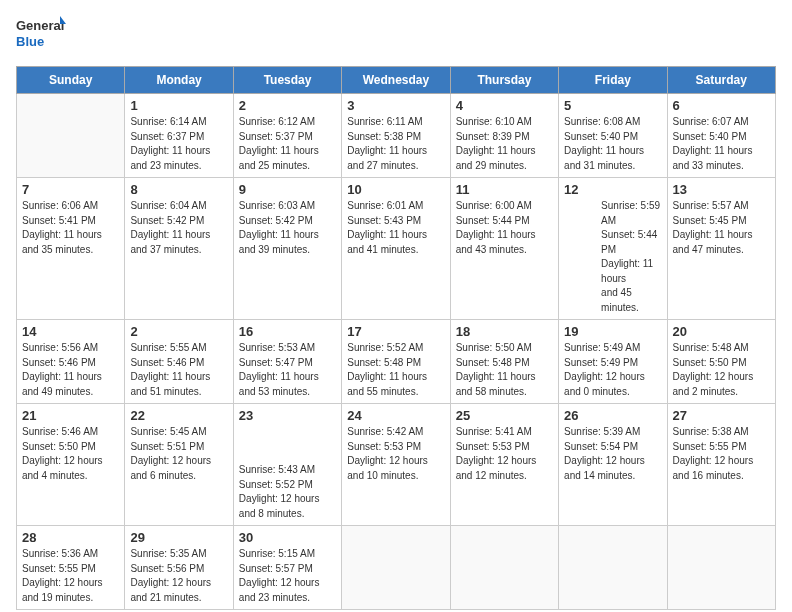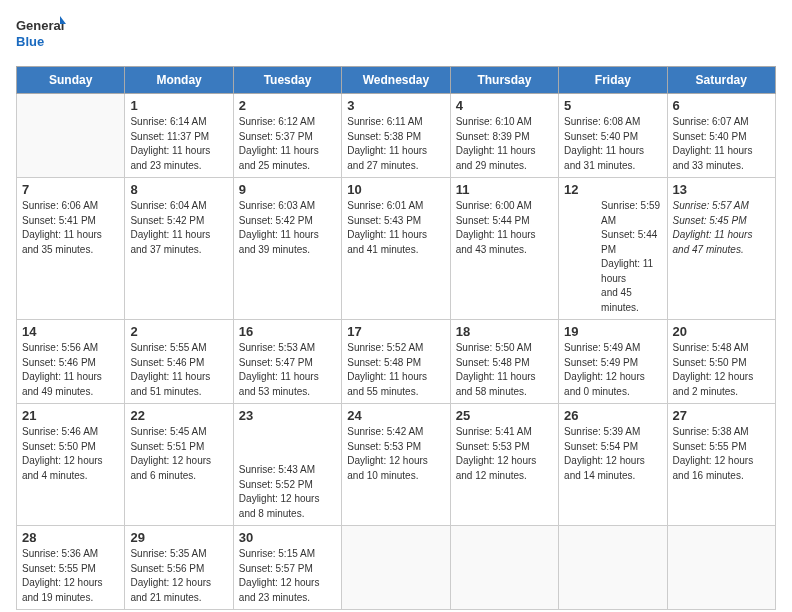--- a/index.html
+++ b/index.html
@@ -98,21 +98,21 @@
         <th>Friday</th>
         <th>Saturday</th>
       </tr>
   </thead>
   <tbody id="calendar-body">
       <tr>
         <td class="empty-cell"></td>
         <td>
           <span class="day-num">1</span>
           <div class="day-info" style="white-space: pre-line;">Sunrise: 6:14 AM
-Sunset: 11:37 PM
+Sunset: 6:37 PM
 Daylight: 11 hours
 and 23 minutes.</div>
         </td>
         <td>
           <span class="day-num">2</span>
           <div class="day-info" style="white-space: pre-line;">Sunrise: 6:12 AM
 Sunset: 5:37 PM
 Daylight: 11 hours
 and 25 minutes.</div>
         </td>
@@ -183,21 +183,21 @@
         </td>
         <td>
           <span class="day-num">12</span>
           <div class="day-info" style="white-space: pre-line; margin-left: 37px;">Sunrise: 5:59 AM
 Sunset: 5:44 PM
 Daylight: 11 hours
 and 45 minutes.</div>
         </td>
         <td>
           <span class="day-num">13</span>
-          <div class="day-info" style="white-space: pre-line; font-style: italic;">Sunrise: 5:57 AM
+          <div class="day-info" style="white-space: pre-line;">Sunrise: 5:57 AM
 Sunset: 5:45 PM
 Daylight: 11 hours
 and 47 minutes.</div>
         </td>
       </tr>
       <tr>
         <td>
           <span class="day-num">14</span>
           <div class="day-info" style="white-space: pre-line;">Sunrise: 5:56 AM
 Sunset: 5:46 PM

